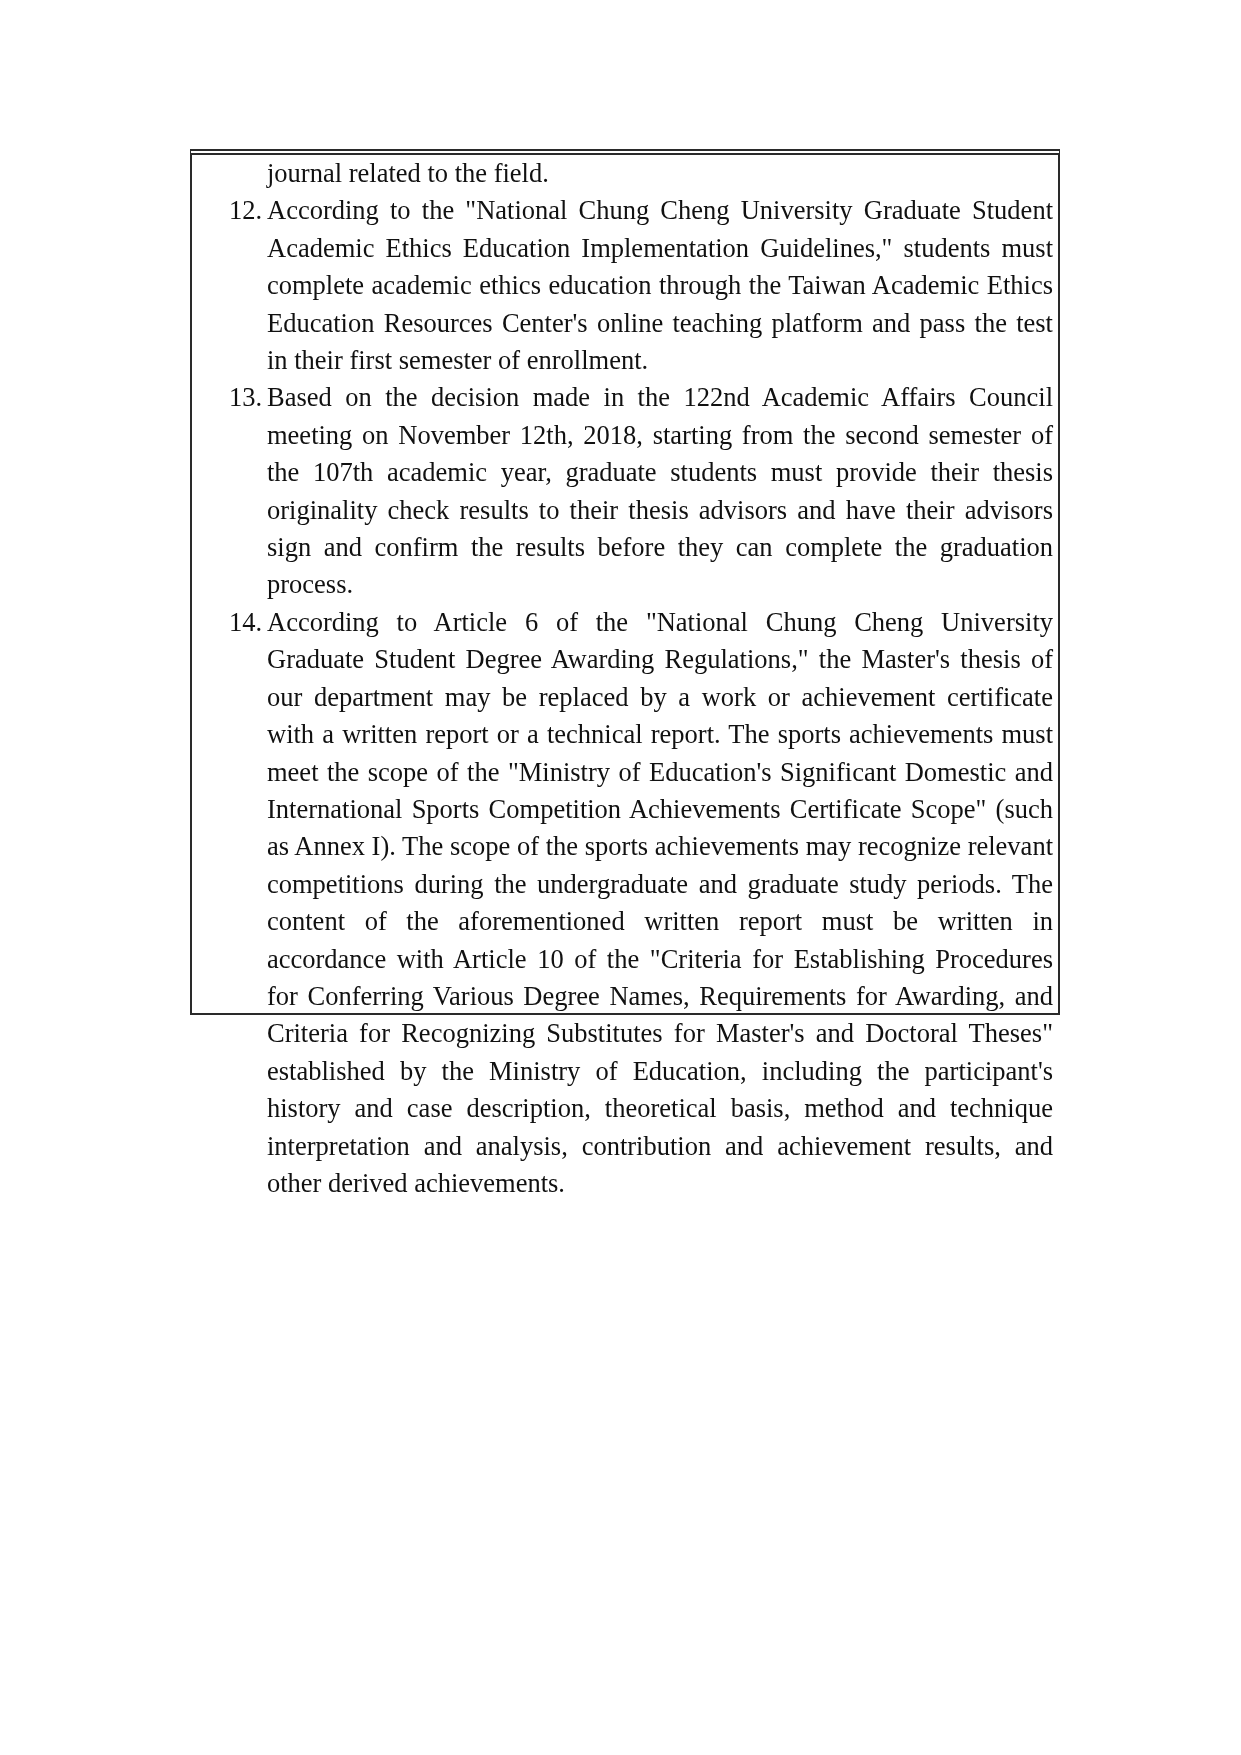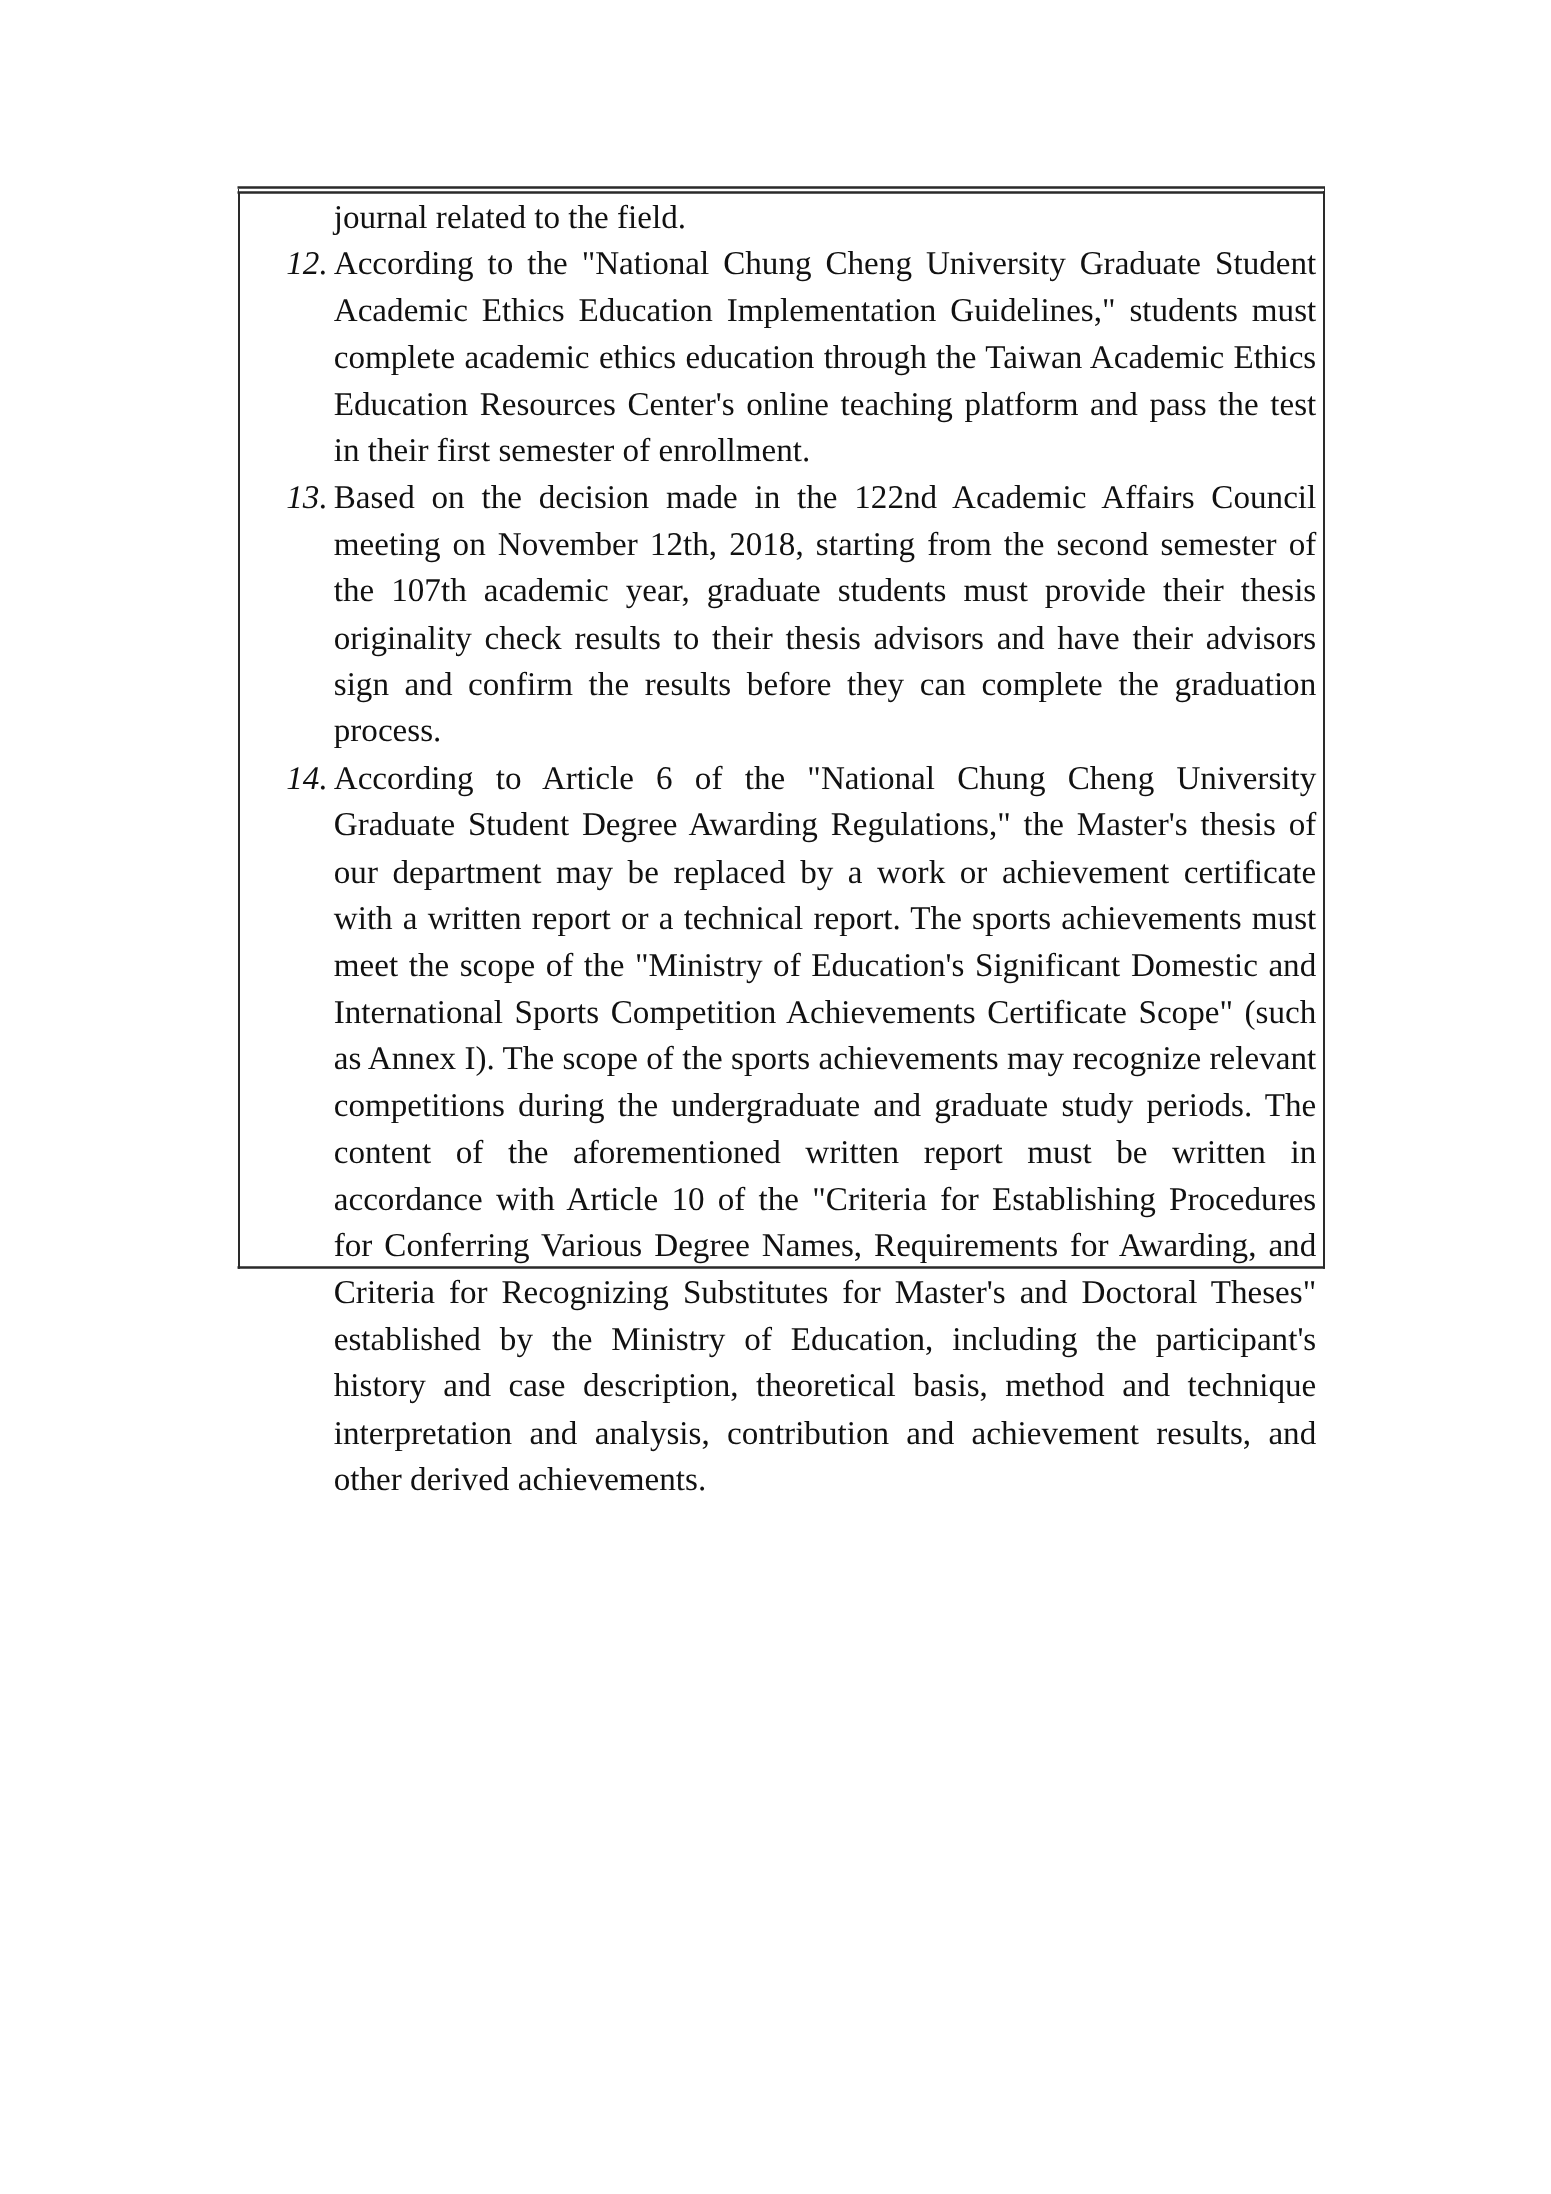--- a/index.html
+++ b/index.html
@@ -40,21 +40,20 @@
     font-family: Liberation Serif, serif;
   }
   .list-item {
     padding-left: 38px;
   }
   .item-number {
     display: inline-block;
     width: 38px;
     margin-left: -38px;
     text-align: left;
-    font-style: italic;
   }
 </style>
 </head>
 <body>
 
 <div class="page">
   <div class="regulation-box doc-text">
 
     <div class="continuation">journal related to the field.</div>
 

